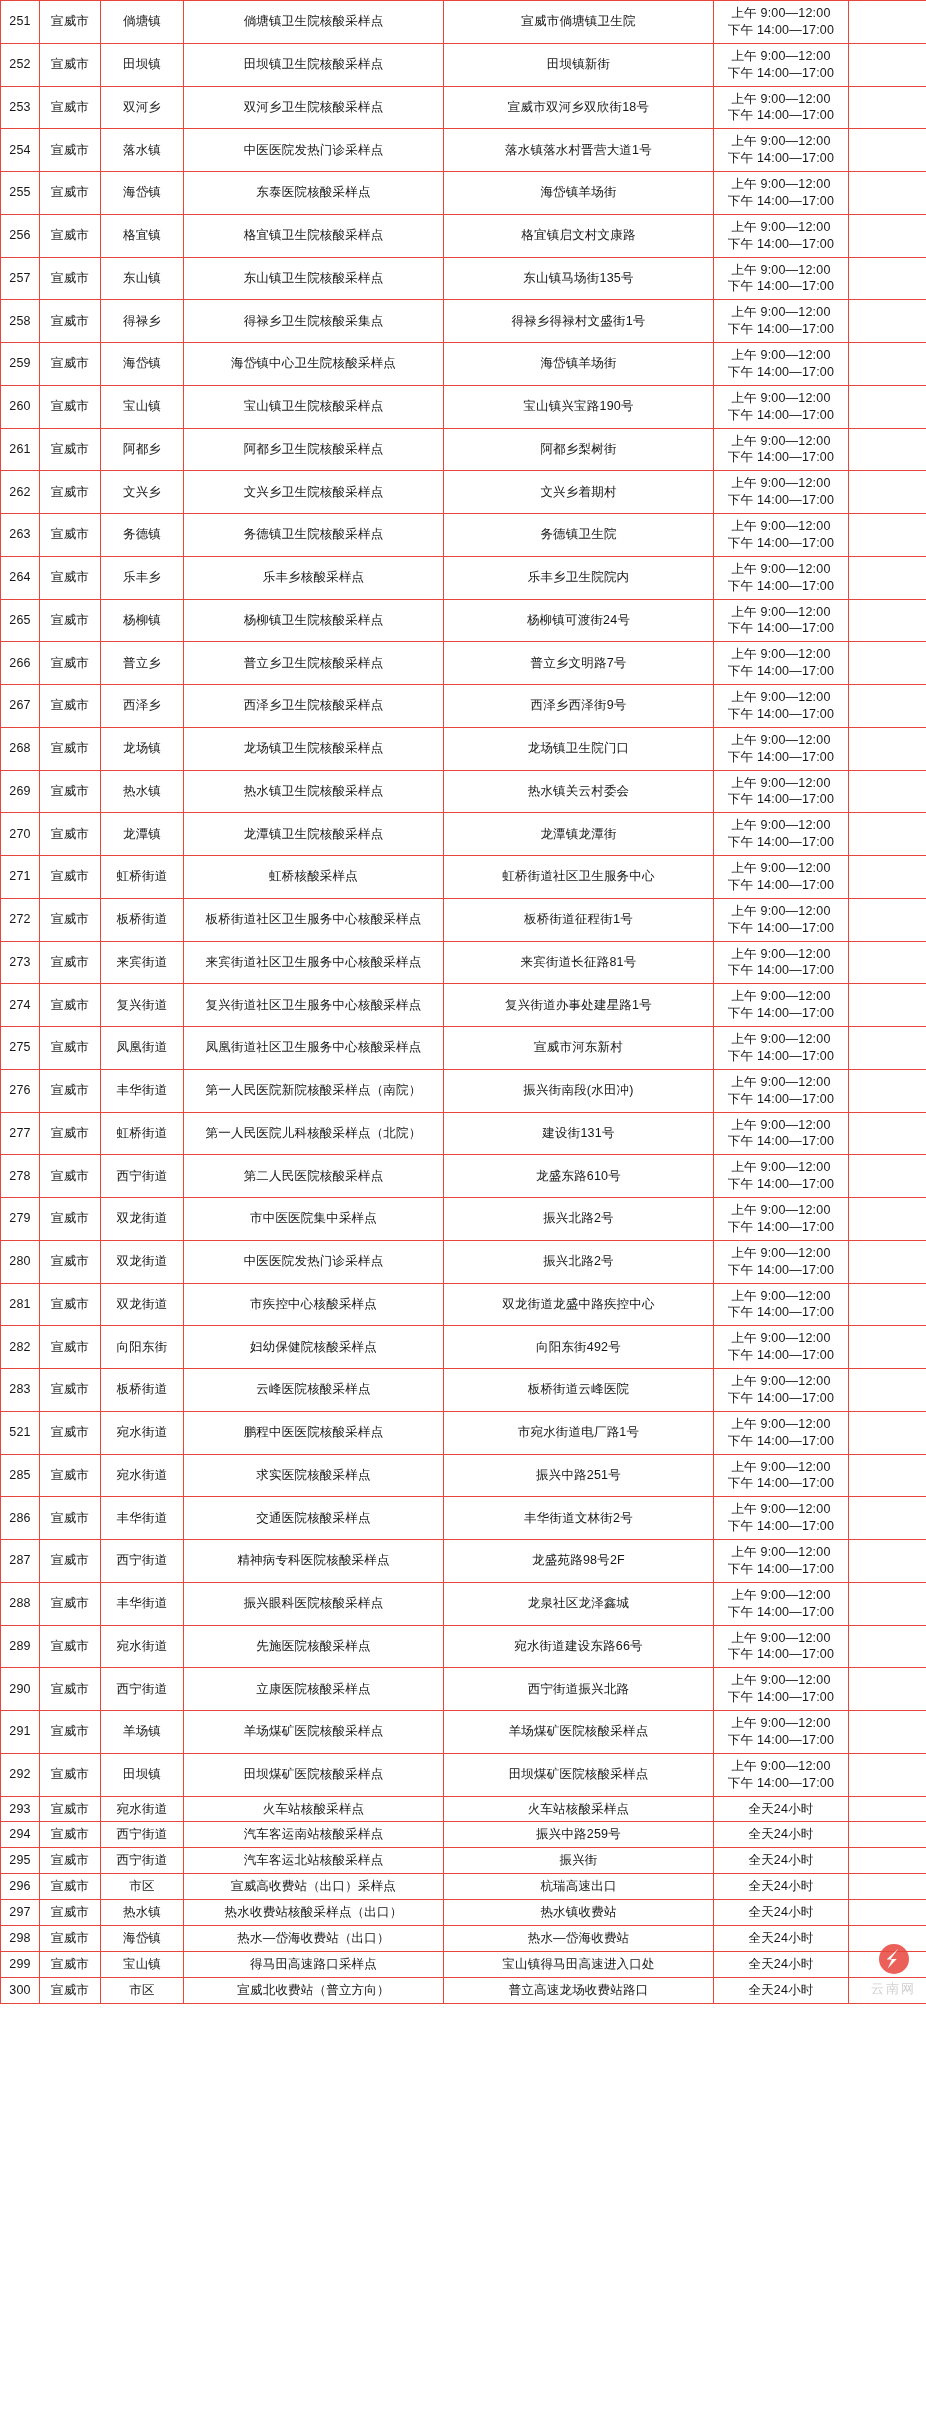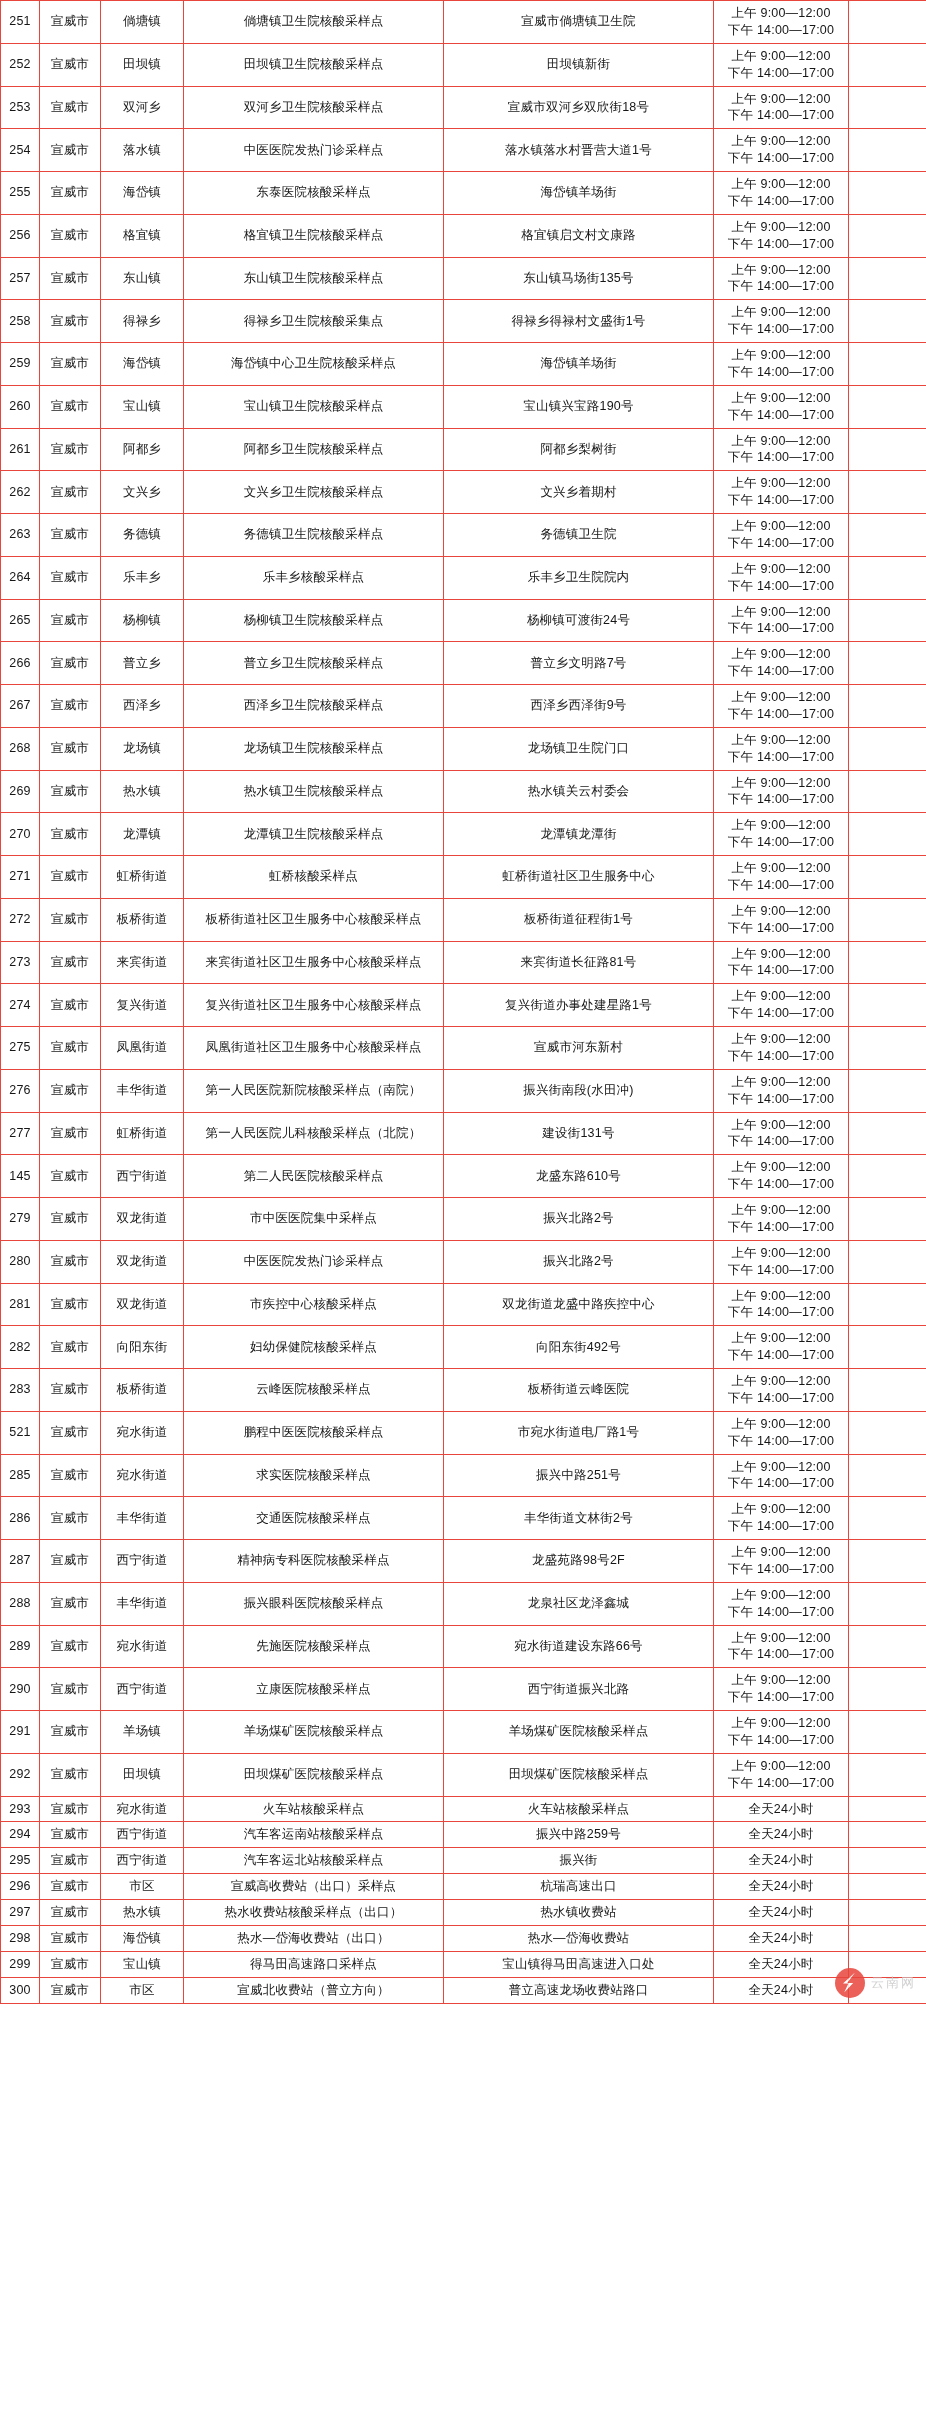--- a/index.html
+++ b/index.html
@@ -44,20 +44,21 @@
   .allday { white-space: nowrap; }
   .watermark {
     position: absolute;
     right: 10px;
     bottom: 6px;
     display: flex;
     align-items: center;
     gap: 6px;
     opacity: 0.85;
     pointer-events: none;
+    flex-direction: column;
   }
   .wm-badge {
     width: 30px;
     height: 30px;
     border-radius: 50%;
     background: #e8453c;
     position: relative;
     display: inline-block;
   }
   .wm-badge::before {
@@ -454,21 +455,21 @@
           <td class="c-addr">建设街131号</td>
           <td class="c-time">
             <div class="time-lines">
               <span>上午 9:00—12:00</span>
               <span>下午 14:00—17:00</span>
             </div>
           </td>
           <td class="c-note"></td>
         </tr>
         <tr>
-          <td class="c-idx">145</td>
+          <td class="c-idx">278</td>
           <td class="c-area">宣威市</td>
           <td class="c-town">西宁街道</td>
           <td class="c-site">第二人民医院核酸采样点</td>
           <td class="c-addr">龙盛东路610号</td>
           <td class="c-time">
             <div class="time-lines">
               <span>上午 9:00—12:00</span>
               <span>下午 14:00—17:00</span>
             </div>
           </td>

